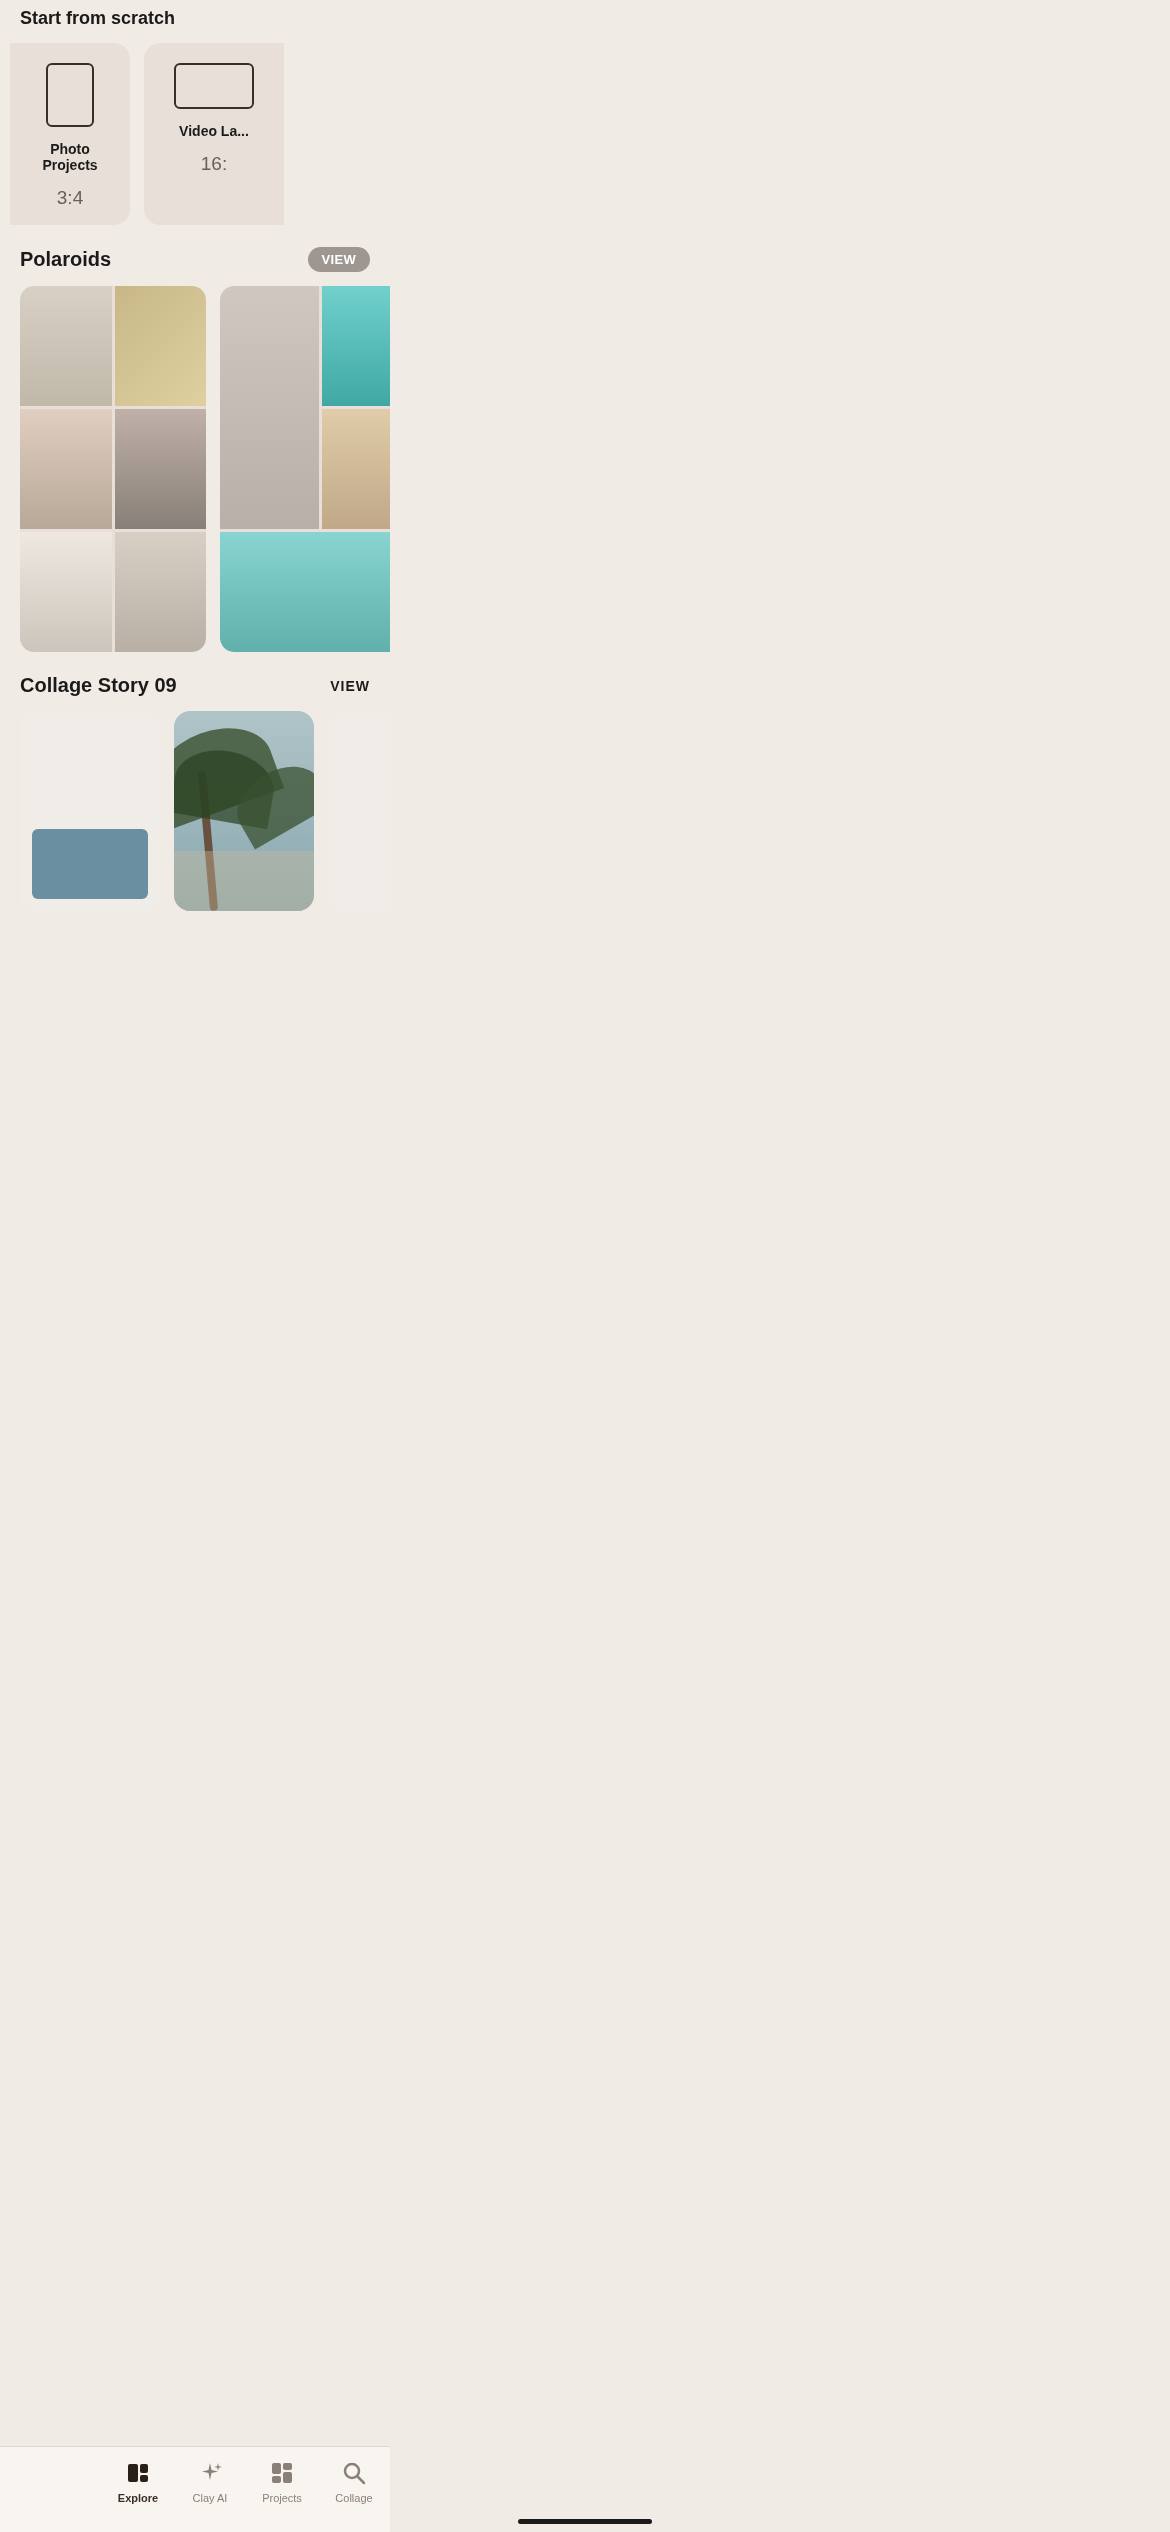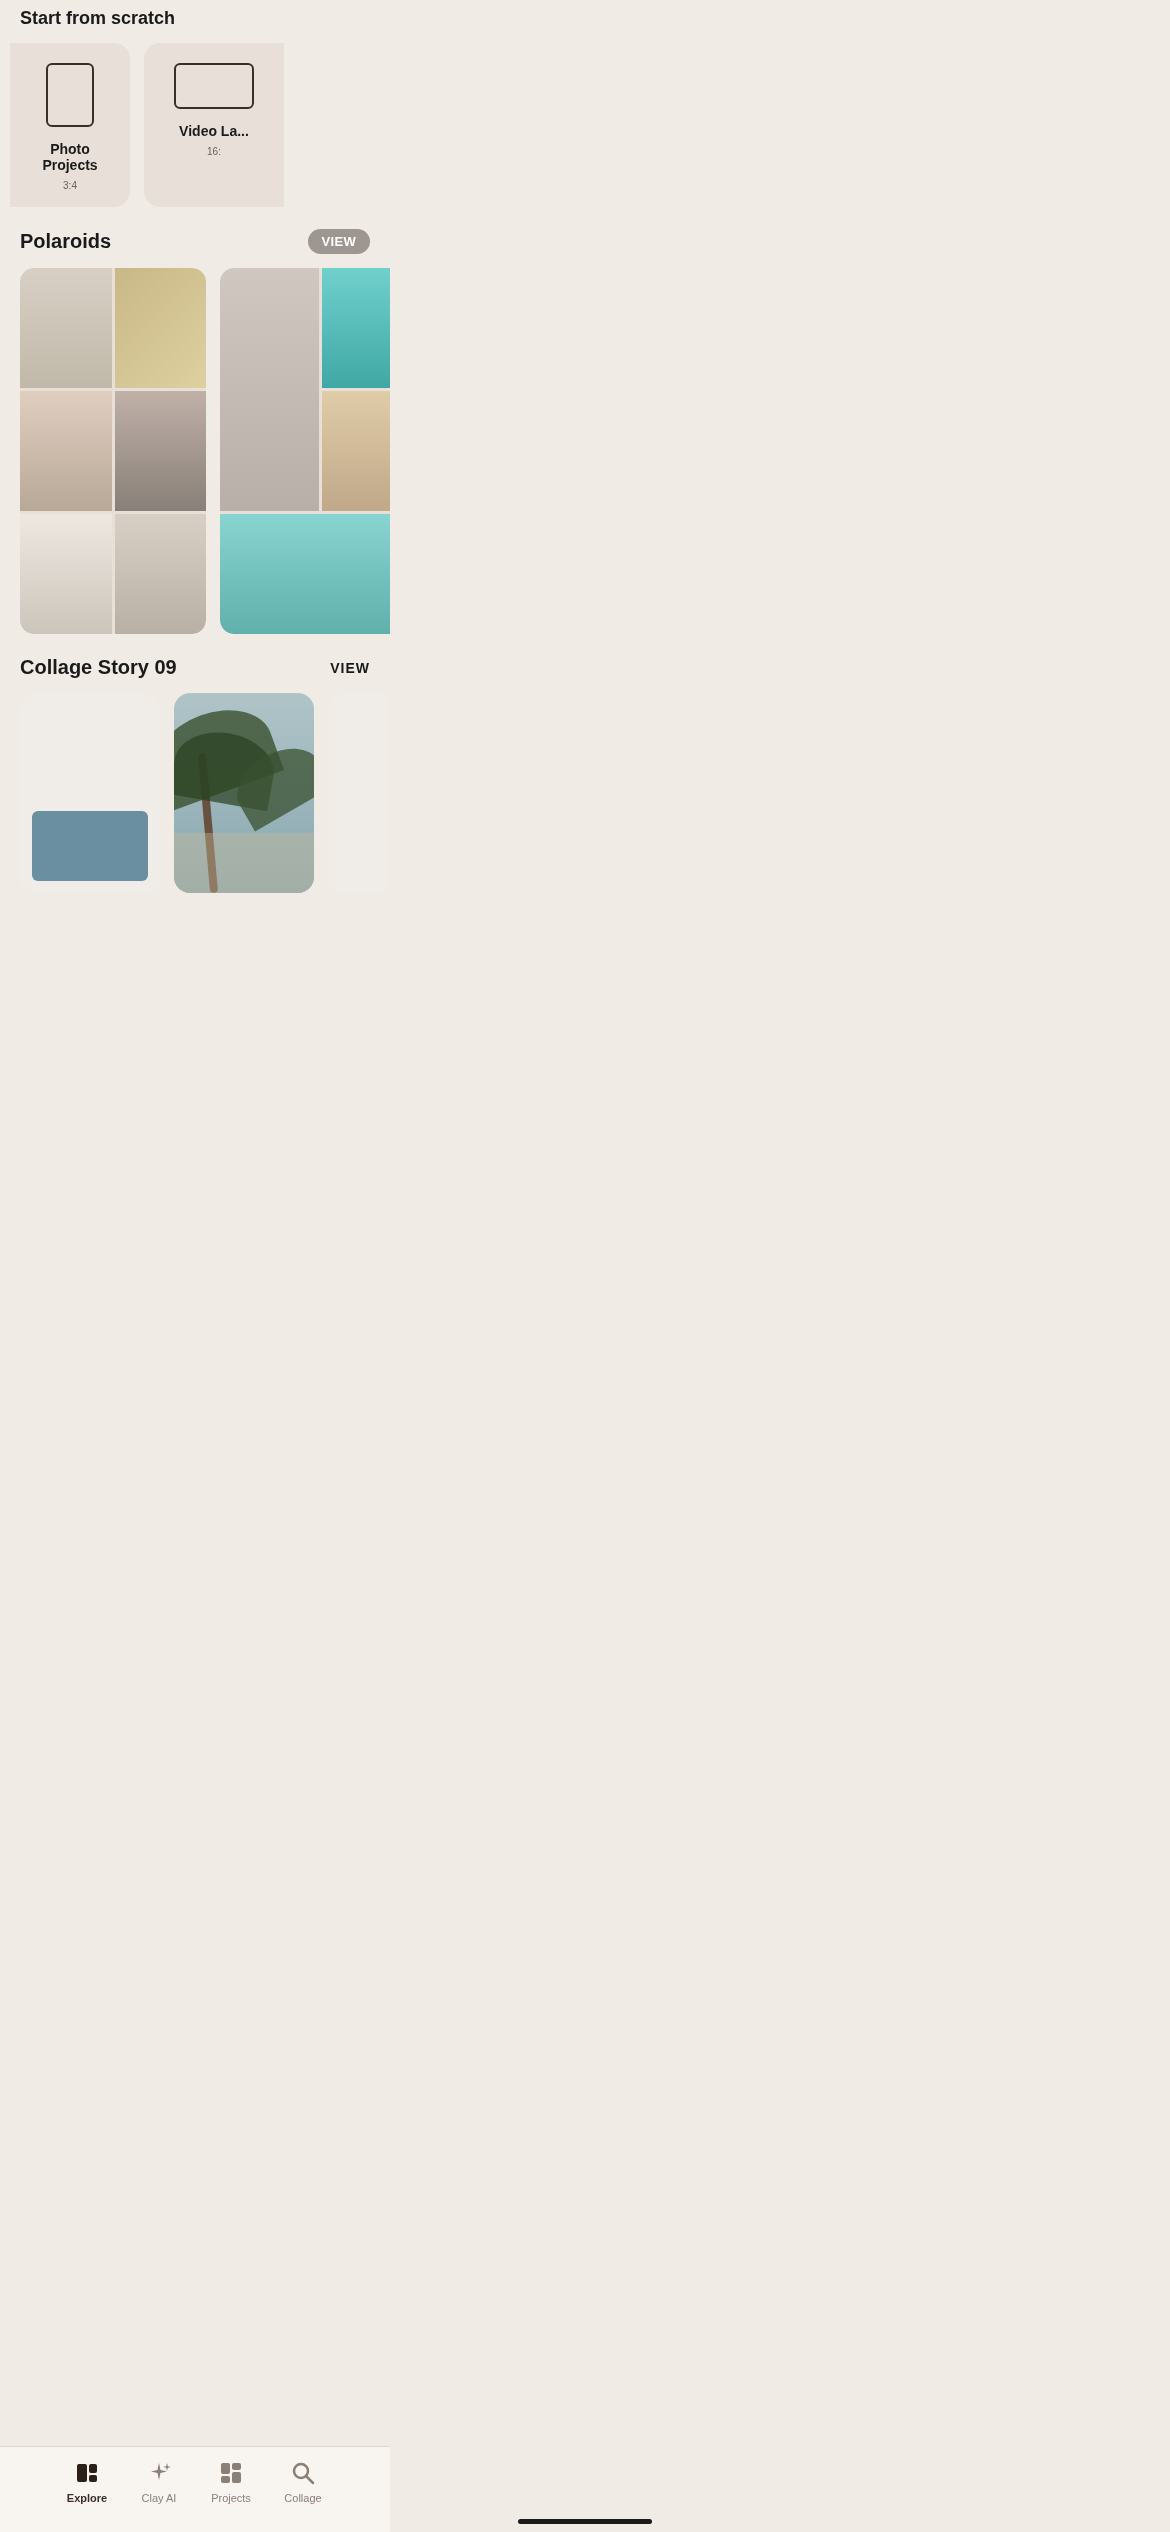--- a/index.html
+++ b/index.html
@@ -138,24 +138,24 @@
     }
 
     .template-name {
       font-size: 14px;
       font-weight: 600;
       color: #1a1a1a;
       display: block;
     }
 
     .template-ratio {
-      font-size: 10px;
+      font-size: 19px;
       color: #6b6057;
       display: block;
-      margin-top: 7px;
+      margin-top: 14px;
     }
 
     
     .section-header {
       display: flex;
       justify-content: space-between;
       align-items: center;
       padding: 22px 20px 14px;
     }
 
@@ -245,21 +245,21 @@
     
     .bottom-nav {
       position: fixed;
       bottom: 0;
       left: 0;
       right: 0;
       width: 390px;
       background: #f8f5f0;
       border-top: 1px solid #e0d8d0;
       display: flex;
-      justify-content: center;
+      justify-content: flex-end;
       align-items: center;
       padding: 12px 0 28px;
     }
 
     .nav-item {
       display: flex;
       flex-direction: column;
       align-items: center;
       gap: 5px;
       cursor: pointer;

